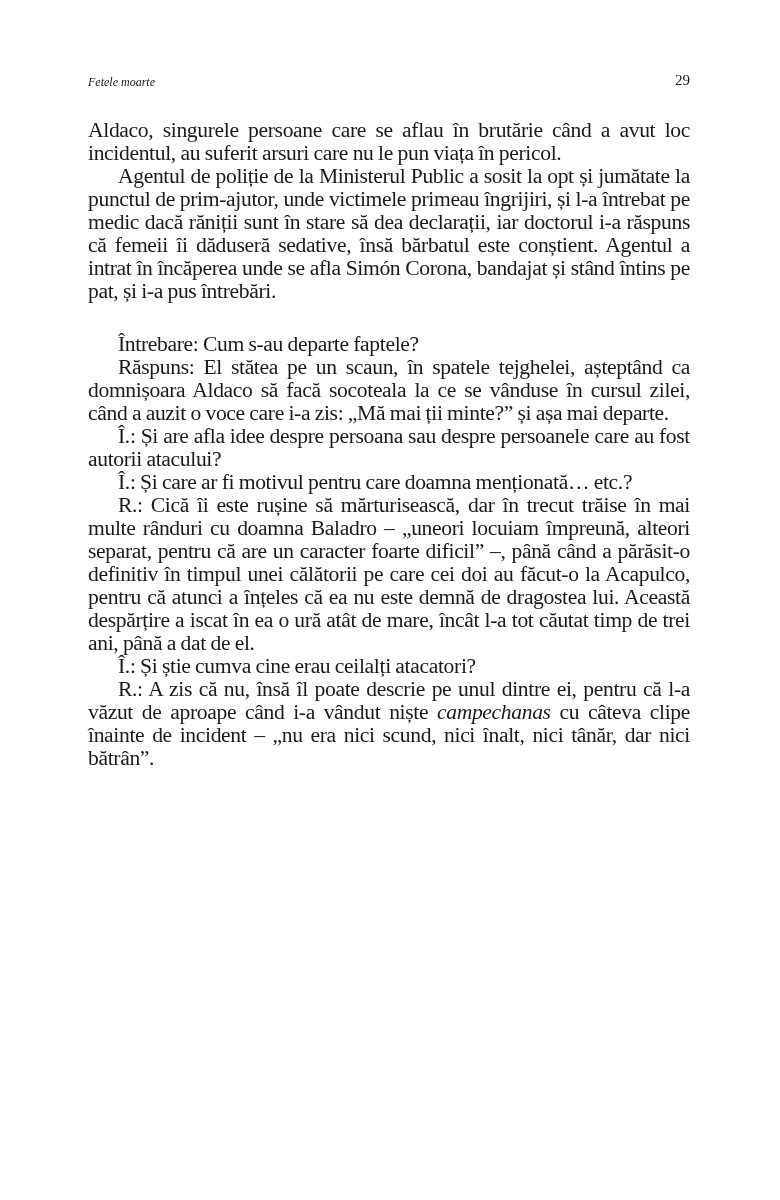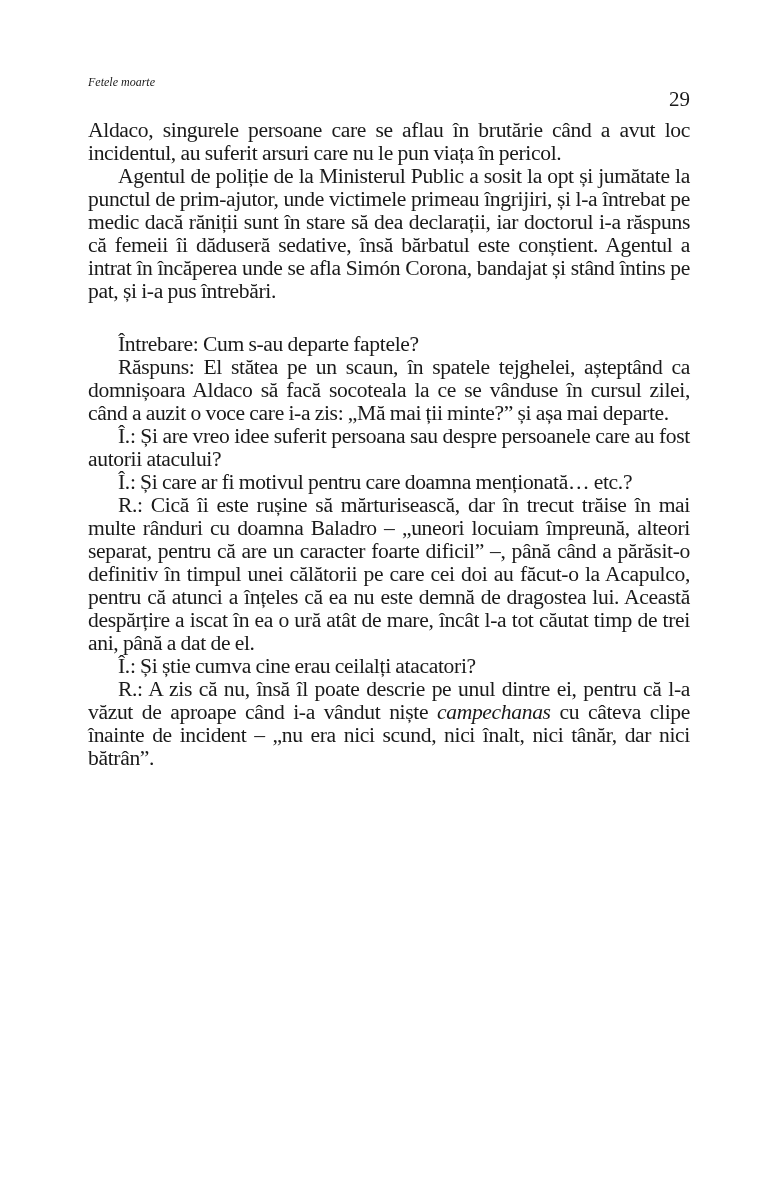--- a/index.html
+++ b/index.html
@@ -1,20 +1,20 @@
 <!DOCTYPE html>
 <html><head>
   <meta charset="utf-8">
   <style>
     html, body { margin: 0; padding: 0; background: #ffffff; }
     body { width: 780px; height: 1200px; position: relative; overflow: hidden;
            font-family: "Liberation Serif", "DejaVu Serif", serif; color: #1a1a1a; }
     .header { position: absolute; left: 88px; right: 90px; top: 72px; height: 30px; }
     .running-title { position: absolute; left: 0; top: 3px; font-style: italic; font-size: 12px; }
-    .page-number { position: absolute; right: 0; top: 0; font-size: 21px; margin-top: 15px; }
+    .page-number { position: absolute; right: 0; top: 0; font-size: 15px; }
     .body-text { position: absolute; left: 88px; width: 602px; top: 119px;
                  font-size: 21.6px; line-height: 23px; text-align: justify;
                  letter-spacing: -0.35px; word-spacing: -0.5px; }
     .body-text p { margin: 0; text-indent: 30px; }
     .body-text p.noindent { text-indent: 0; }
     .gap { height: 30px; }
     em { font-style: italic; }
   </style>
 </head>
 <body>
@@ -23,18 +23,18 @@
   <span class="running-title">Fetele moarte</span>
   <span class="page-number">29</span>
 </div>
 
 <div class="body-text">
   <p class="noindent">Aldaco, singurele persoane care se aflau în brutărie când a avut loc incidentul, au suferit arsuri care nu le pun viața în pericol.</p>
   <p>Agentul de poliție de la Ministerul Public a sosit la opt și jumătate la punctul de prim-ajutor, unde victimele primeau îngrijiri, și l-a întrebat pe medic dacă răniții sunt în stare să dea declarații, iar doctorul i-a răspuns că femeii îi dăduseră sedative, însă bărbatul este conștient. Agentul a intrat în încăperea unde se afla Simón Corona, bandajat și stând întins pe pat, și i-a pus întrebări.</p>
   <div class="gap"></div>
   <p>Întrebare: Cum s-au departe faptele?</p>
   <p>Răspuns: El stătea pe un scaun, în spatele tejghelei, așteptând ca domnișoara Aldaco să facă socoteala la ce se vânduse în cursul zilei, când a auzit o voce care i-a zis: „Mă mai ții minte?” și așa mai departe.</p>
-  <p>Î.: Și are vreo idee suferit persoana sau despre persoanele care au fost autorii atacului?</p>
+  <p>Î.: Și are afla idee despre persoana sau despre persoanele care au fost autorii atacului?</p>
   <p>Î.: Și care ar fi motivul pentru care doamna menționată… etc.?</p>
   <p>R.: Cică îi este rușine să mărturisească, dar în trecut trăise în mai multe rânduri cu doamna Baladro – „uneori locuiam împreună, alteori separat, pentru că are un caracter foarte dificil” –, până când a părăsit-o definitiv în timpul unei călătorii pe care cei doi au făcut-o la Acapulco, pentru că atunci a înțeles că ea nu este demnă de dragostea lui. Această despărțire a iscat în ea o ură atât de mare, încât l-a tot căutat timp de trei ani, până a dat de el.</p>
   <p>Î.: Și știe cumva cine erau ceilalți atacatori?</p>
   <p><span>R.: A zis că nu, însă îl poate descrie pe unul dintre ei, pentru că l-a văzut de aproape când i-a vândut niște </span><em>campechanas</em><span> cu câteva clipe înainte de incident – „nu era nici scund, nici înalt, nici tânăr, dar nici bătrân”.</span></p>
 </div>
 
 </body></html>

